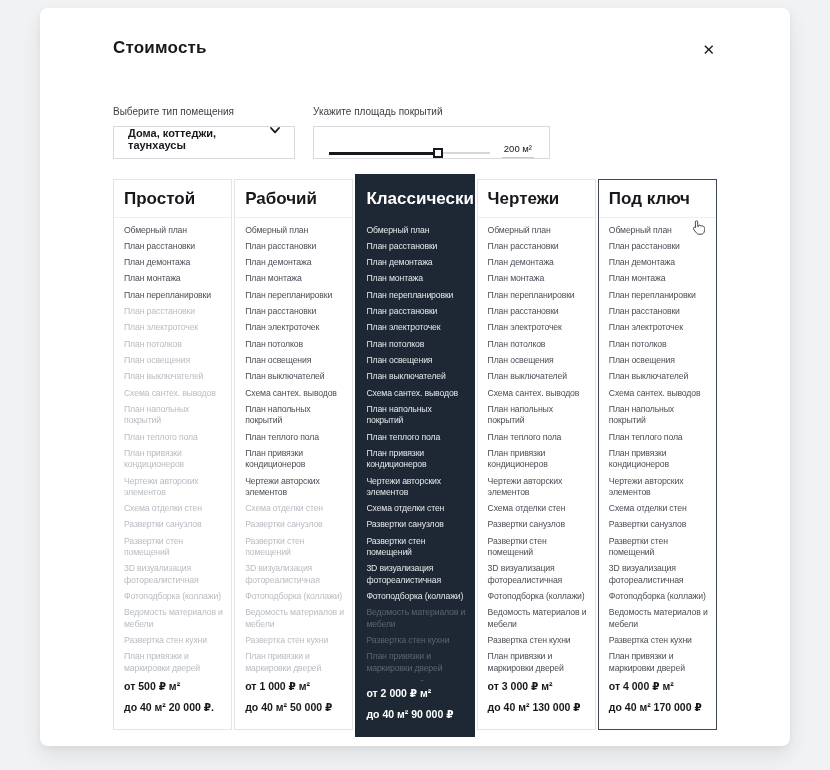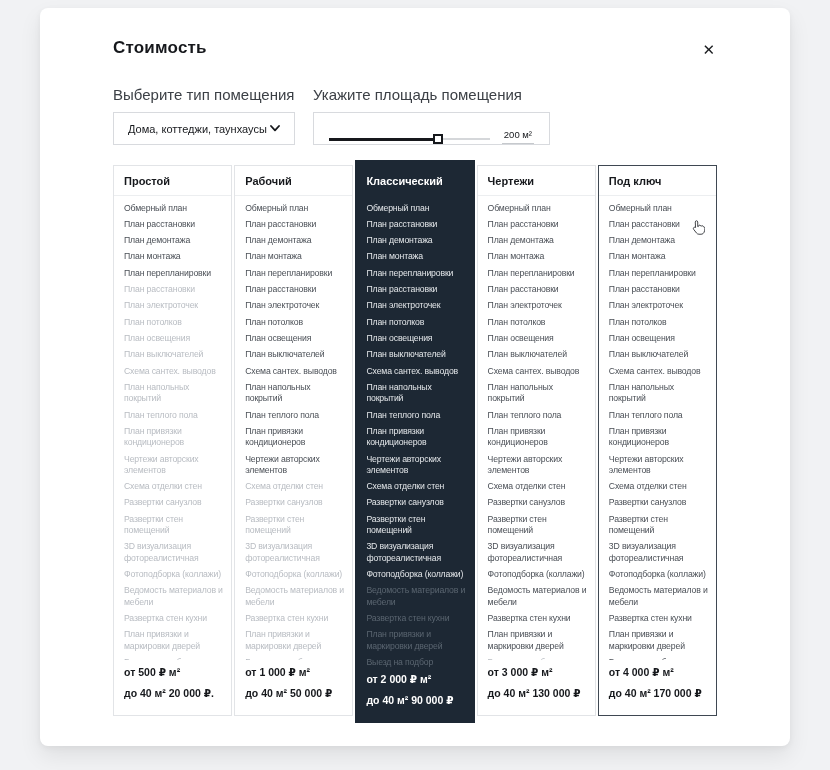--- a/index.html
+++ b/index.html
@@ -16,25 +16,25 @@
     box-shadow:0 10px 22px rgba(0,0,0,.08), 0 2px 6px rgba(0,0,0,.05);
     padding:0 73px;
   }
   .modal-header { padding-top:30px; display:flex; justify-content:space-between; align-items:flex-start; }
   .title { font-size:17px; font-weight:700; letter-spacing:.2px; }
   .close-btn {
     background:none; border:none; font-size:15px; line-height:1; cursor:pointer;
     color:#1a1c1f; padding:2px; margin-top:2px; font-family:inherit;
   }
   .filters { margin-top:27px; display:flex; gap:18px; }
-  .filter-label { font-size:15px; color:#3c4046; margin-bottom:9px; }
+  .filter-label { font-size:10px; color:#3c4046; margin-bottom:9px;margin-top:20px; }
   .select {
     width:182px; height:33px; border:1px solid #d8dade; background:#fff;
-    display:flex; align-items:center; justify-content:space-between;
-    padding:0 14px; font-size:11px; font-weight:400; cursor:pointer;
+    display:flex; align-items:flex-start; justify-content:space-between;
+    padding:0 14px; font-size:11px; font-weight:700; cursor:pointer;
   }
   .slider-box {
     width:237px; height:33px; border:1px solid #d8dade; background:#fff;
     display:flex; align-items:flex-end; padding:0 15px; gap:12px;
   }
   .slider { flex:1; position:relative; height:10px; cursor:pointer; }
   .slider-track { position:absolute; left:0; right:0; top:4px; height:2px; background:#d5d7da; }
   .slider-fill { position:absolute; left:0; top:3.5px; height:3px; background:#16181c; }
   .slider-handle {
     position:absolute; top:5px; width:10px; height:10px; background:#fff;
@@ -45,21 +45,21 @@
     padding:0 2px 3px; white-space:nowrap;
   }
   .plans { margin-top:15px; height:563px; display:flex; gap:2px; }
   .plan {
     flex:1 1 0; min-width:0; display:flex; flex-direction:column;
     border:1px solid #e2e4e7; background:#fff; margin:5px 0 7px; cursor:pointer;
   }
   .plan.outlined { border-color:#3f4852; }
   .plan.dark { margin:0; background:var(--dark-col,#1d2834); border-color:var(--dark-col,#1d2834); }
   .plan-header {
-    padding:9px 10px 8px; font-size:11px; font-weight:700;
+    padding:9px 10px 8px; font-size:17px; font-weight:700;
     border-bottom:1px solid #eceef0; color:#16181c;
   }
   .plan.dark .plan-header { color:#fff; border-bottom-color:transparent; padding-top:14px; }
   .features { flex:1; padding-top:4px; overflow:hidden; }
   .feature {
     padding:2.5px 8px 2.5px 10px; font-size:8.7px; letter-spacing:-.15px;
     line-height:1.3; color:#4a4f56;
   }
   .feature.off { color:#b8bcc2; }
   .plan.dark .feature { color:#e4e7ea; }
@@ -86,21 +86,21 @@
       <div class="select">
         <span>Дома, коттеджи, таунхаусы</span>
         <span style="display:flex;">
           <svg width="10" height="7" viewBox="0 0 10 7">
               <polyline points="1,1 5,5.4 9,1" fill="none" stroke="#16181c" stroke-width="1.8" stroke-linecap="round" stroke-linejoin="round"></polyline>
             </svg>
         </span>
       </div>
     </div>
     <div>
-      <div class="filter-label">Укажите площадь помещения</div>
+      <div class="filter-label">Укажите площадь покрытий</div>
       <div class="slider-box">
         <div class="slider">
           <div class="slider-track"></div>
           <div class="slider-fill" id="slider-fill" style="width: 68%;"></div>
           <div class="slider-handle" id="slider-handle" style="left: 68%;"></div>
         </div>
         <span class="area-value">200 м²</span>
       </div>
     </div>
   </div>

